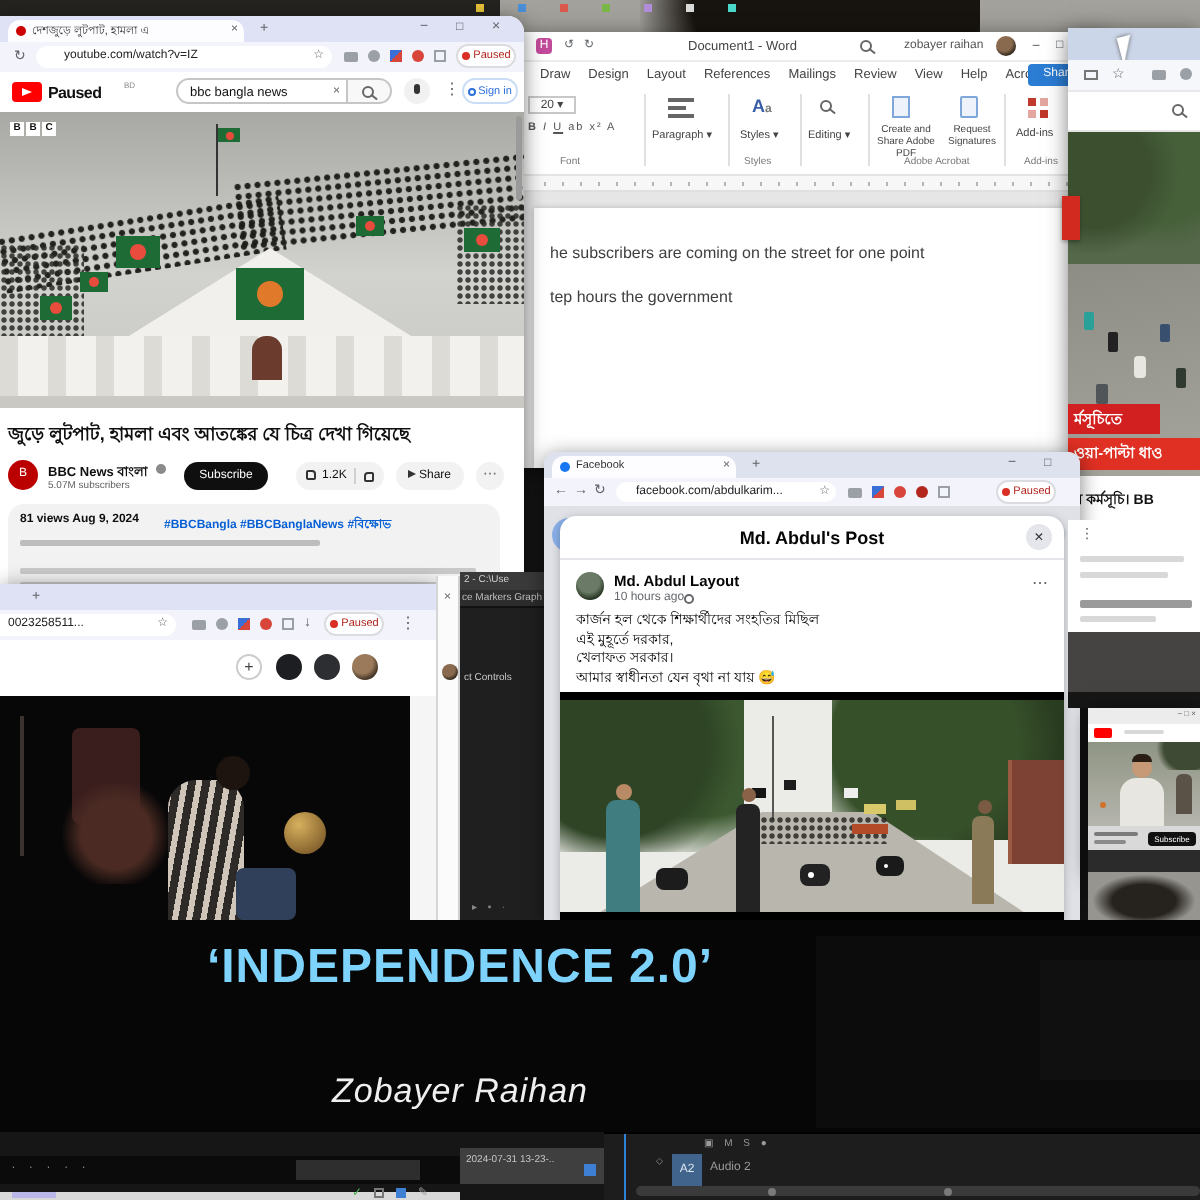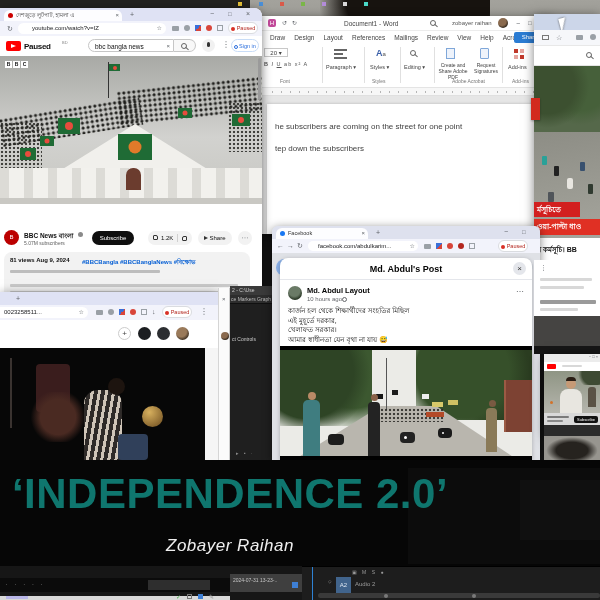--- a/index.html
+++ b/index.html
@@ -117,21 +117,21 @@
     <span class="abs glyph t6" style="right:4px;bottom:3px;">⌄</span>
   </div>
 
   <div class="abs" style="left:0;top:72px;width:292px;height:8px;background:#f7f7f7;border-bottom:1px solid #e0e0e0;">
     <div class="abs" style="left:10px;top:3px;width:270px;height:2px;background:repeating-linear-gradient(90deg,#b5b5b5 0 1px,transparent 1px 9px);"></div>
   </div>
 
   <div class="abs" style="left:0;top:80px;width:292px;height:138px;background:#e6e6e6;">
     <div class="abs" style="left:5px;top:8px;width:287px;height:130px;background:#fff;box-shadow:0 0 3px rgba(0,0,0,.2);">
       <div class="abs t8" style="left:8px;top:18px;color:#3f3f3f;">he subscribers are coming on the street for one point</div>
-      <div class="abs t8" style="left:8px;top:40px;color:#3f3f3f;">tep down the subscribers</div>
+      <div class="abs t8" style="left:8px;top:40px;color:#3f3f3f;">tep hours the government</div>
     </div>
   </div>
 </div>
 
 <div class="win" style="left:534px;top:14px;width:66px;height:246px;background:#fff;text-decoration:underline;">
   <div class="abs" style="left:0;top:0;width:66px;height:16px;background:#ccd6e9;">
     <span class="abs" style="left:26px;top:4px;width:0;height:0;border-left:4px solid #fff;border-right:3px solid transparent;border-bottom:8px solid transparent;border-top:6px solid #fff;transform:rotate(-15deg);filter:drop-shadow(0 0 1px #555);"></span>
   </div>
   <div class="abs" style="left:0;top:16px;width:66px;height:16px;background:#f6f7fa;border-bottom:1px solid #e8e8e8;">
     <span class="abs" style="left:8px;top:5px;width:7px;height:5px;border:1px solid #777;"></span>
@@ -256,20 +256,21 @@
       </div>
     <div class="flag" style="left:40px;top:80px;width:14px;height:10px;">
         <span class="c" style="width:5px;height:5px;"></span>
       </div>
     <div class="abs" style="left:0;top:142px;width:262px;height:6px;background:#c9c8c3;"></div>
   </div>
 
   <div class="abs" style="left:258px;top:50px;width:3px;height:42px;background:#9a9a9a;border-radius:2px;"></div>
 
   <div class="abs" style="left:0;top:196px;width:262px;height:106px;background:#fff;">
+    <div class="abs t9 bold" style="left:4px;top:6px;width:254px;color:#0f0f0f;">জুড়ে লুটপাট, হামলা এবং আতঙ্কের যে চিত্র দেখা গিয়েছে</div>
     <span class="abs circle" style="left:4px;top:26px;width:15px;height:15px;background:#b00;color:#fff;font-size:6px;text-align:center;line-height:15px;">B</span>
     <span class="abs t65 bold" style="left:24px;top:27px;color:#0f0f0f;">BBC News বাংলা</span>
     <span class="abs circle" style="left:78px;top:28px;width:5px;height:5px;background:#8a8a8a;"></span>
     <span class="abs t5" style="left:24px;top:36px;color:#606060;">5.07M subscribers</span>
     <div class="abs" style="left:92px;top:27px;width:42px;height:14px;background:#0f0f0f;border-radius:7px;color:#fff;font-size:6px;text-align:center;line-height:14px;"><span>Subscribe</span></div>
     <div class="abs" style="left:148px;top:27px;width:44px;height:14px;background:#f2f2f2;border-radius:7px;">
       <span style="position:absolute;left:5px;top:4px;width:5px;height:5px;border:1px solid #333;border-radius:1px 2px 1px 1px;"></span>
       <span class="abs t6" style="left:13px;top:4px;color:#0f0f0f;">1.2K</span>
       <span class="vline" style="left:29px;top:3px;height:8px;background:#d0d0d0;"></span>
       <span style="position:absolute;left:34px;top:5px;width:5px;height:5px;border:1px solid #333;border-radius:1px 1px 2px 1px;transform:rotate(180deg);"></span>
@@ -463,21 +464,21 @@
     <span class="grayline" style="left:3px;top:7px;width:16px;height:2px;background:#8a8a8a;"></span>
     <span class="abs" style="right:2px;top:3px;width:24px;height:7px;background:#111;border-radius:2px;color:#fff;font-size:4px;text-align:center;line-height:7px;">Subscribe</span>
   </div>
   <div class="abs" style="left:0;top:71px;width:56px;height:11px;background:#2b2b2b;"></div>
 </div>
 <div class="abs" style="left:544px;top:436px;width:56px;height:24px;background:radial-gradient(ellipse at 50% 60%,#26231f 0 40%,transparent 65%),#97958f;"></div>
 
 <div class="abs" style="left:0;top:460px;width:600px;height:106px;background:#060606;">
   <div class="abs" style="left:408px;top:8px;width:192px;height:96px;background:#0c0c0c;"></div>
   <div class="abs" style="left:520px;top:20px;width:80px;height:60px;background:#101010;"></div>
-  <div class="abs" style="left:0;top:10px;width:460px;text-align:center;color:#0f766e;font-size:42px;font-weight:bold;letter-spacing:.5px;">‘INDEPENDENCE 2.0’</div>
+  <div class="abs" style="left:0;top:10px;width:460px;text-align:center;color:#7dd3fc;font-size:24px;font-weight:bold;letter-spacing:.5px;">‘INDEPENDENCE 2.0’</div>
   <div class="abs" style="left:0;top:76px;width:460px;text-align:center;color:#efefef;font-size:17px;font-style:italic;letter-spacing:.5px;">Zobayer Raihan</div>
 </div>
 
 <div class="abs" style="left:0;top:566px;width:600px;height:34px;background:#161616;"></div>
 
 <div class="abs" style="left:0;top:578px;width:230px;height:14px;background:#0b0b0b;">
   <span class="abs glyph" style="left:6px;top:4px;font-size:5px;color:#cfcfcf;letter-spacing:3px;">∙ ∙ ∙ ∙ ∙</span>
   <div class="abs" style="left:148px;top:2px;width:62px;height:10px;background:#2e2e2e;"></div>
 </div>
 <div class="abs" style="left:0;top:596px;width:230px;height:4px;background:#d9d9d9;">

